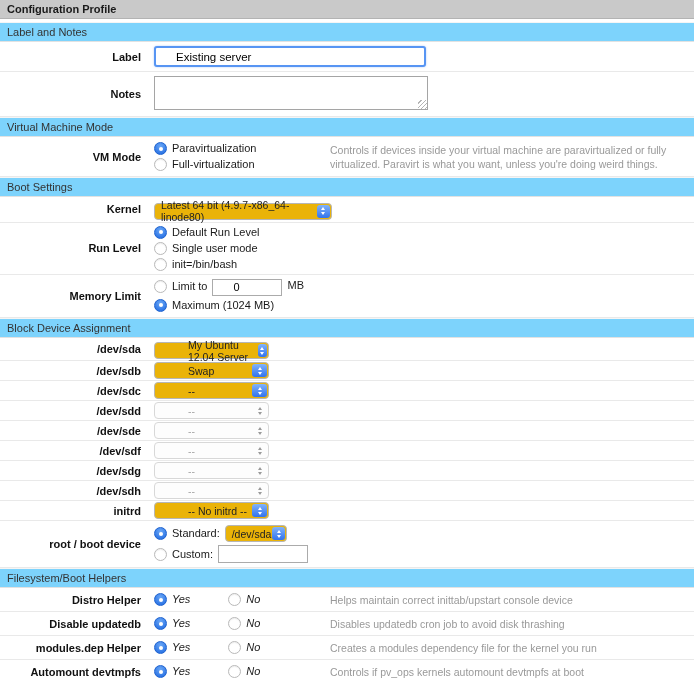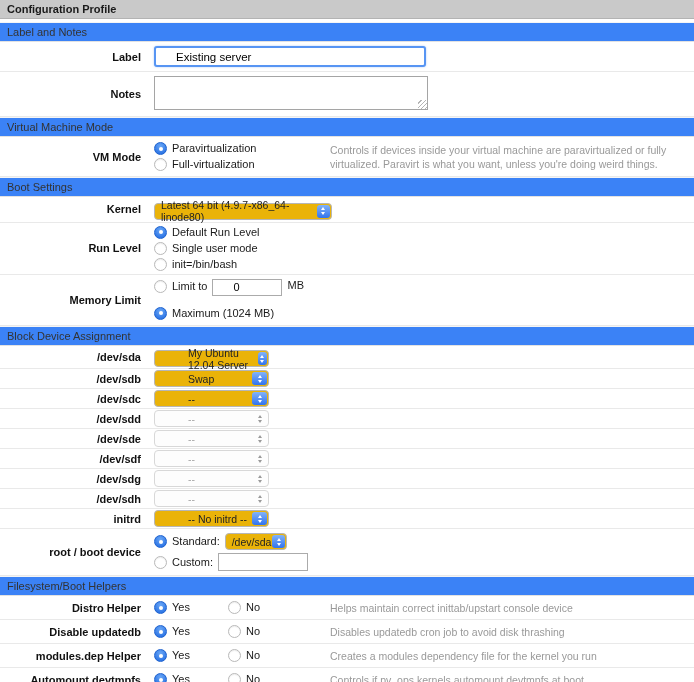--- a/index.html
+++ b/index.html
@@ -12,21 +12,21 @@
     overflow: hidden;
   }
   .topbar {
     background: #c9c9c9;
     border-bottom: 1px solid #b3b3b3;
     font-weight: bold;
     padding: 3px 7px;
     margin-bottom: 3px;
   }
   .secbar {
-    background: #3b82f6;
+    background: #7dd3fc;
     border-top: 1px solid #f5f5f5;
     border-bottom: 1px solid #e2e2e2;
     color: #333;
     padding: 3px 7px;
   }
   .row {
     display: grid;
     grid-template-columns: 148px 182px auto;
     align-items: center;
     border-bottom: 1px solid #e9e9e9;
@@ -138,25 +138,25 @@
   .radio.on {
     background: radial-gradient(circle at 50% 30%, #6aa7f6, #1c67e0);
     border: 1px solid #1f63cf;
   }
   .radio.on::after {
     content: "";
     position: absolute; left: 3.5px; top: 3.5px;
     width: 4px; height: 4px; border-radius: 50%;
     background: #fff;
   }
-  .inline-opts { display: flex; align-items: center; gap: 16px; }
+  .inline-opts { display: flex; align-items: center; gap: 16px; font-style: italic; }
   .inline-opts .gap { width: 6px; }
 
   .memline { display: flex; align-items: flex-start; gap: 5px; }
-  .memline + .memline { margin-top: 10px; }
+  .memline + .memline { margin-top: 2px; }
   .bootline { display: flex; align-items: center; gap: 5px; }
   .bootline + .bootline { margin-top: 3px; }
 </style>
 </head>
 <body>
 
 <div class="topbar">Configuration Profile</div>
 
 <div class="secbar">Label and Notes</div>
 

